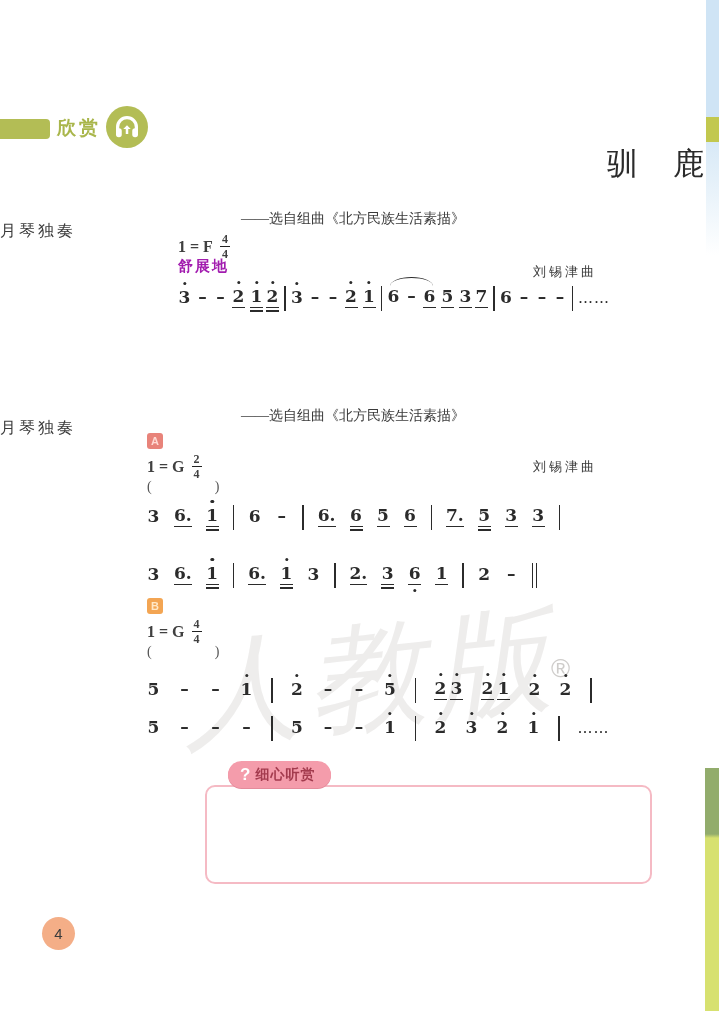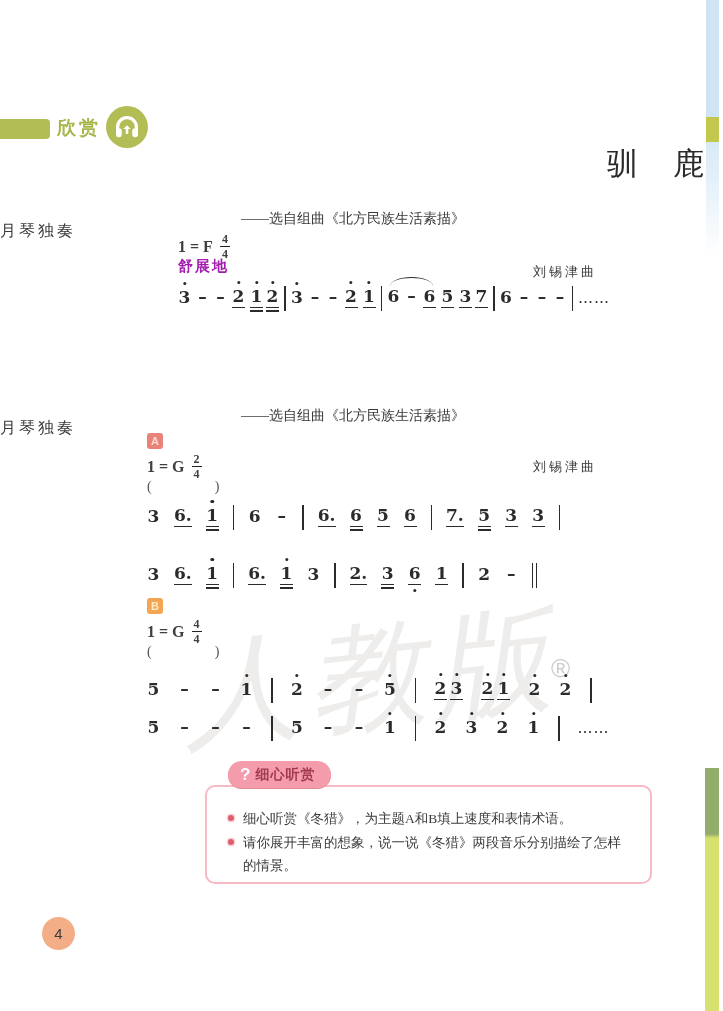--- a/index.html
+++ b/index.html
@@ -293,26 +293,16 @@
         <i class="bar"></i>
       </span>
       <span class="ell">……</span>
     </div>
 
   <div class="pr-box"></div>
   <div class="pr-badge">
     <span class="pr-q">?</span>
     <span class="pr-label">细心听赏</span>
   </div>
-  <div class="pr-items">
-    <div class="pr-item">
-      <span class="pr-dot"></span>
-      <span class="pr-text">细心听赏《冬猎》，为主题A和B填上速度和表情术语。</span>
-    </div>
-    <div class="pr-item">
-      <span class="pr-dot"></span>
-      <span class="pr-text">请你展开丰富的想象，说一说《冬猎》两段音乐分别描绘了怎样的情景。</span>
-    </div>
-  </div>
 
   <div class="pageno">4</div>
 
 </div>
 
 </body></html>

